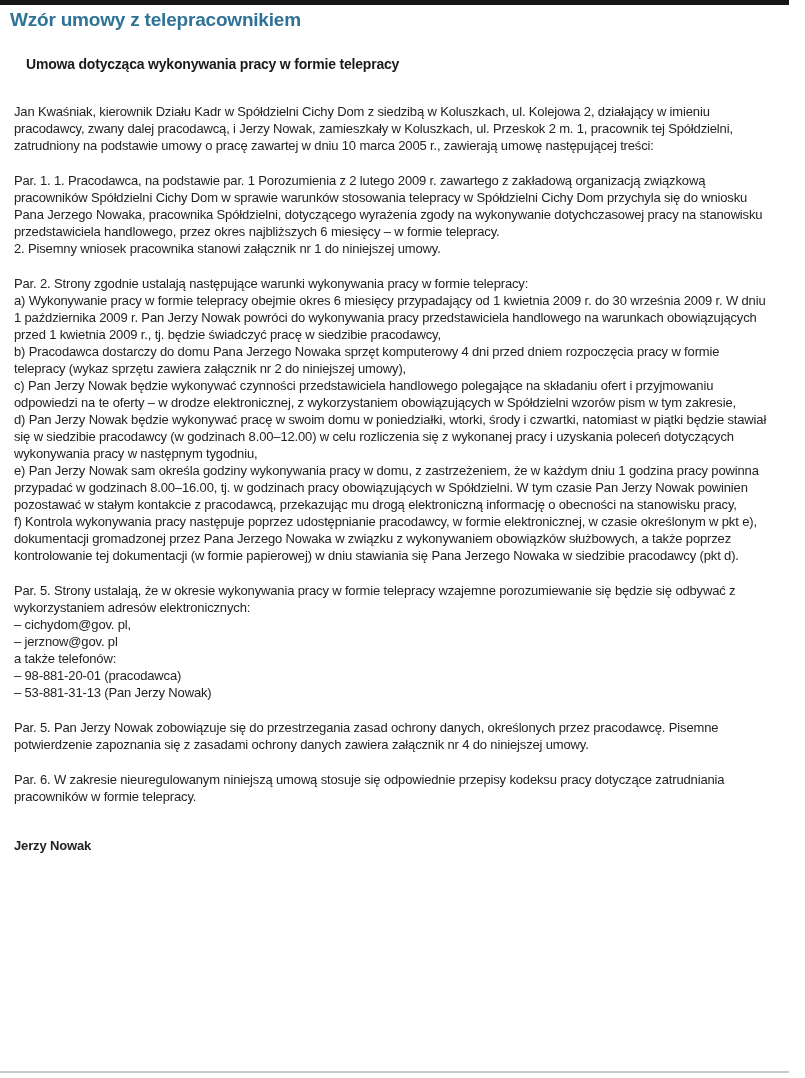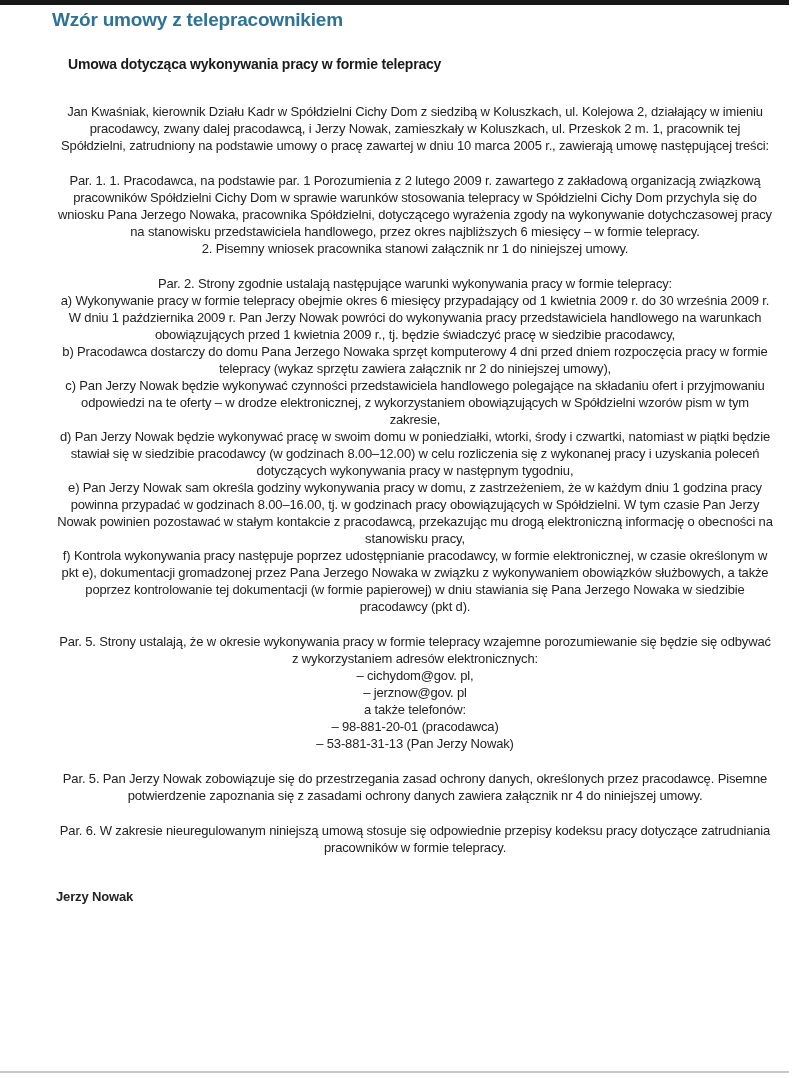--- a/index.html
+++ b/index.html
@@ -10,21 +10,20 @@
   }
   .page {
     position: relative;
     width: 789px;
     height: 1078px;
     background: #ffffff;
     font-family: "Liberation Sans", "DejaVu Sans", sans-serif;
     color: #232323;
     overflow: hidden;
     box-sizing: border-box;
-    padding-left: 42px;
   }
   .top-bar {
     position: absolute;
     top: 0;
     left: 0;
     width: 805px;
     height: 5px;
     background: #171717;
   }
   .title {
@@ -45,21 +44,21 @@
   }
   .doc-body {
     padding: 21px 15px 0 14px;
     font-size: 13px;
     line-height: 17px;
     letter-spacing: -0.15px;
   }
   .doc-body p {
     margin: 0 0 18px 0;
     white-space: pre-line;
-    text-align: center;
+    text-align: left;
   }
   .signatures {
     display: flex;
     justify-content: space-between;
     align-items: flex-start;
     padding: 14px 32px 0 14px;
     font-size: 13px;
     line-height: 18px;
     letter-spacing: -0.15px;
   }

